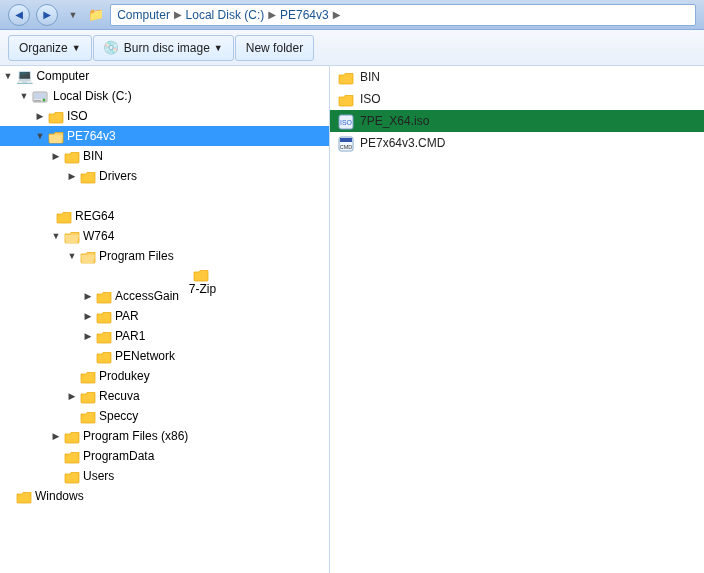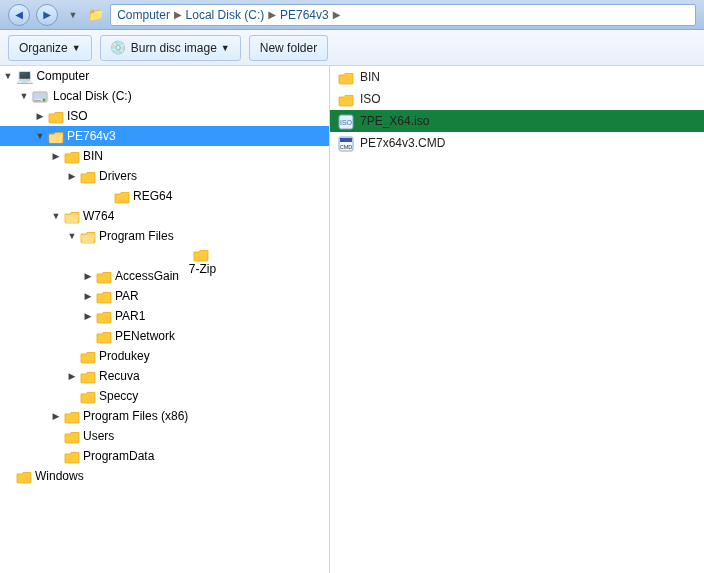--- a/index.html
+++ b/index.html
@@ -58,21 +58,21 @@
     }
 
     
     .toolbar {
       height: 36px;
       background: linear-gradient(to bottom, #f5f8fd, #e8f0fb);
       border-bottom: 1px solid #c8d8ec;
       display: flex;
       align-items: center;
       padding: 0 8px;
-      gap: 8px;
+      gap: 1px;
     }
     .toolbar-btn {
       height: 26px;
       padding: 0 10px;
       border: 1px solid #b0c8e8;
       background: linear-gradient(to bottom, #f0f6ff, #ddeeff);
       border-radius: 3px;
       cursor: pointer;
       display: flex;
       align-items: center;
@@ -258,21 +258,21 @@
       </svg></span>
         <span class="tree-label">BIN</span>
       </div>
       <div class="tree-item" style="padding-left: 64px;">
         <span class="expand-btn">▶</span>
         <span class="folder-icon"><svg width="16" height="13" viewBox="0 0 16 13" fill="none" style="vertical-align:middle;">
         <path d="M1 3 L6 3 L7 1.5 L15 1.5 L15 11 Q15 12 14 12 L2 12 Q1 12 1 11 Z" fill="#ffc83d" stroke="#e8a800" stroke-width="0.7"></path>
       </svg></span>
         <span class="tree-label">Drivers</span>
       </div>
-      <div class="tree-item" style="padding-left: 98px;">
+      <div class="tree-item" style="padding-left: 40px; margin-top: 20px;">
         <span class="expand-placeholder"></span>
         <span class="folder-icon"><svg width="16" height="13" viewBox="0 0 16 13" fill="none" style="vertical-align:middle;">
         <path d="M1 3 L6 3 L7 1.5 L15 1.5 L15 11 Q15 12 14 12 L2 12 Q1 12 1 11 Z" fill="#ffc83d" stroke="#e8a800" stroke-width="0.7"></path>
       </svg></span>
         <span class="tree-label">REG64</span>
       </div>
       <div class="tree-item" style="padding-left: 48px;">
         <span class="expand-btn">▼</span>
         <span class="folder-icon open"><svg width="16" height="13" viewBox="0 0 16 13" fill="none" style="vertical-align:middle;">
         <path d="M1 3 L6 3 L7 1.5 L15 1.5 L15 11 Q15 12 14 12 L2 12 Q1 12 1 11 Z" fill="#ffd066" stroke="#e8a800" stroke-width="0.7"></path>
@@ -349,28 +349,28 @@
         <span class="folder-icon"><svg width="16" height="13" viewBox="0 0 16 13" fill="none" style="vertical-align:middle;">
         <path d="M1 3 L6 3 L7 1.5 L15 1.5 L15 11 Q15 12 14 12 L2 12 Q1 12 1 11 Z" fill="#ffc83d" stroke="#e8a800" stroke-width="0.7"></path>
       </svg></span>
         <span class="tree-label">Program Files (x86)</span>
       </div>
       <div class="tree-item" style="padding-left: 48px;">
         <span class="expand-placeholder"></span>
         <span class="folder-icon"><svg width="16" height="13" viewBox="0 0 16 13" fill="none" style="vertical-align:middle;">
         <path d="M1 3 L6 3 L7 1.5 L15 1.5 L15 11 Q15 12 14 12 L2 12 Q1 12 1 11 Z" fill="#ffc83d" stroke="#e8a800" stroke-width="0.7"></path>
       </svg></span>
+        <span class="tree-label">ProgramData</span>
+      </div>
+      <div class="tree-item" style="padding-left: 48px;">
+        <span class="expand-placeholder"></span>
+        <span class="folder-icon"><svg width="16" height="13" viewBox="0 0 16 13" fill="none" style="vertical-align:middle;">
+        <path d="M1 3 L6 3 L7 1.5 L15 1.5 L15 11 Q15 12 14 12 L2 12 Q1 12 1 11 Z" fill="#ffc83d" stroke="#e8a800" stroke-width="0.7"></path>
+      </svg></span>
         <span class="tree-label">Users</span>
-      </div>
-      <div class="tree-item" style="padding-left: 48px;">
-        <span class="expand-placeholder"></span>
-        <span class="folder-icon"><svg width="16" height="13" viewBox="0 0 16 13" fill="none" style="vertical-align:middle;">
-        <path d="M1 3 L6 3 L7 1.5 L15 1.5 L15 11 Q15 12 14 12 L2 12 Q1 12 1 11 Z" fill="#ffc83d" stroke="#e8a800" stroke-width="0.7"></path>
-      </svg></span>
-        <span class="tree-label">ProgramData</span>
       </div>
       <div class="tree-item" style="">
         <span class="expand-placeholder"></span>
         <span class="folder-icon"><svg width="16" height="13" viewBox="0 0 16 13" fill="none" style="vertical-align:middle;">
         <path d="M1 3 L6 3 L7 1.5 L15 1.5 L15 11 Q15 12 14 12 L2 12 Q1 12 1 11 Z" fill="#ffc83d" stroke="#e8a800" stroke-width="0.7"></path>
       </svg></span>
         <span class="tree-label">Windows</span>
       </div>
     </div>
 

